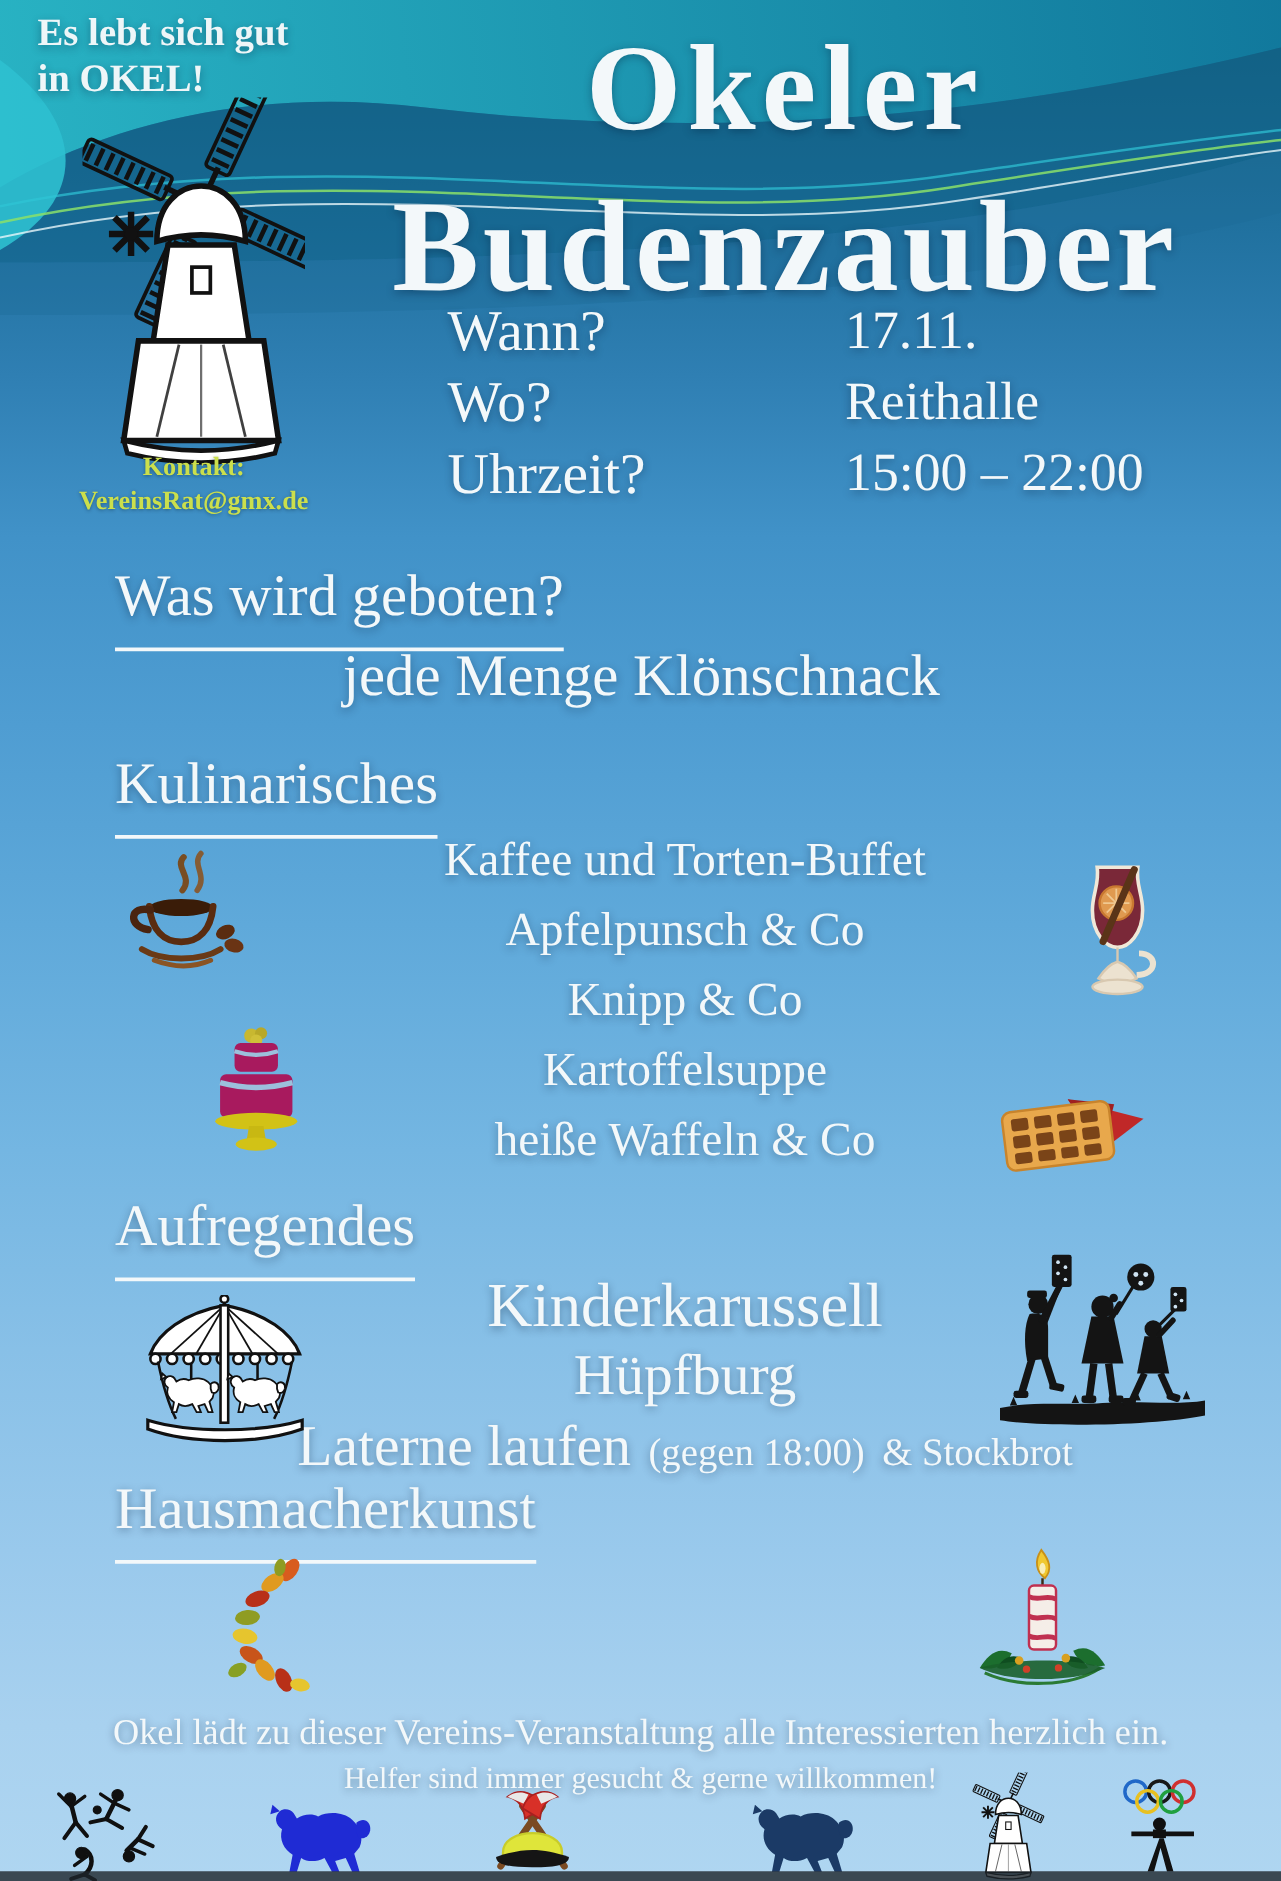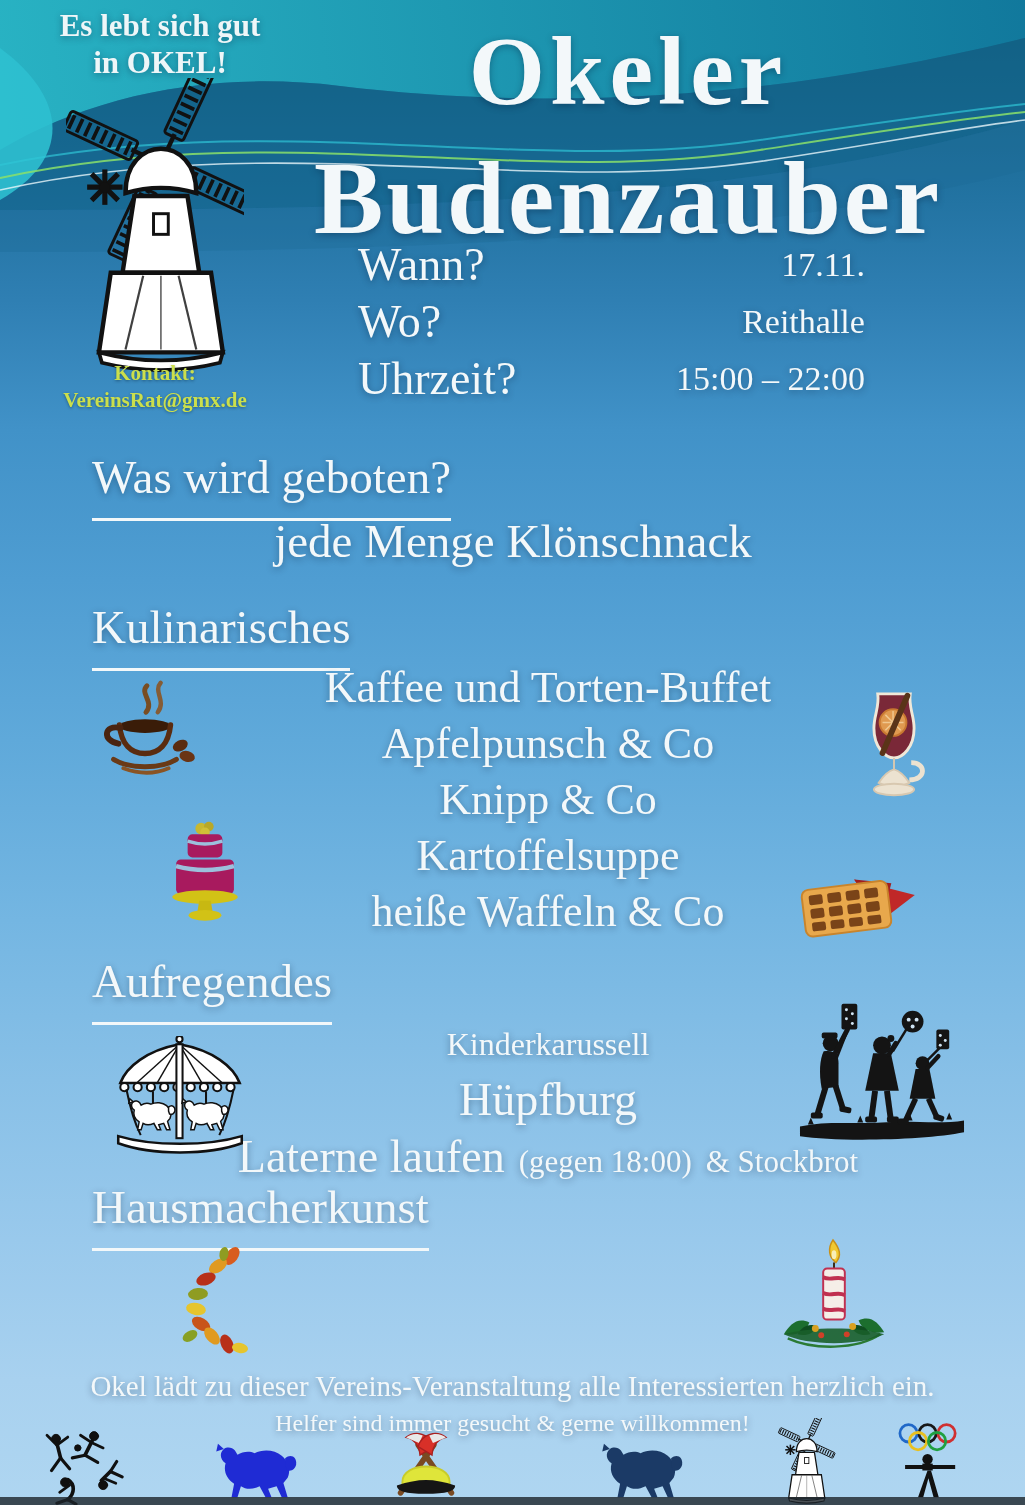--- a/index.html
+++ b/index.html
@@ -10,38 +10,38 @@
     color:#f3f8fa;
     background:linear-gradient(180deg,
       #14607f 0px,#20719f 180px,#2f7fb3 300px,#4192c8 430px,
       #4f9dd2 580px,#5fa9da 740px,#74b6e2 920px,#88c0e7 1080px,
       #99c9ec 1240px,#a8d1ef 1380px,#afd6f1 1505px);
   }
   .abs{position:absolute;}
   .waves{left:0;top:0;width:1025px;height:430px;}
   .shadowed{text-shadow:0 2px 7px rgba(0,25,55,.38);}
 
-  .tagline{left:30px;top:8px;width:260px;text-align:center;font-size:31px;font-weight:bold;line-height:1.18;color:#eef6f8;}
+  .tagline{left:30px;top:8px;width:260px;text-align:left;font-size:31px;font-weight:bold;line-height:1.18;color:#eef6f8;}
   .windmill-big{left:66px;top:78px;width:178px;height:295px;}
   .contact{left:15px;top:360px;width:280px;text-align:center;font-size:21px;font-weight:bold;line-height:1.3;color:#cbdf4c;text-shadow:0 1px 3px rgba(0,30,50,.45);}
 
   .title{left:235px;top:6px;width:786px;text-align:center;}
   .title .t1{font-size:98px;font-weight:bold;letter-spacing:5px;line-height:1.0;margin:16px;}
   .title .t2{font-size:104px;font-weight:bold;letter-spacing:3px;line-height:1.0;margin:26px 0 0 0;}
 
   .details{left:358px;top:236px;display:grid;grid-template-columns:318px auto;}
   .details .dl{font-size:46px;line-height:57px;}
-  .details .dv{font-size:34px;line-height:57px;text-align:right;}
+  .details .dv{font-size:43px;line-height:57px;}
 
   .sec-h{font-size:47px;line-height:1.1;display:inline-block;border-bottom:3px solid #f3f8fa;padding-bottom:14px;margin-left:32px;}
   .h-intro{left:60px;top:452px;}
   .intro-item{left:8px;top:514px;width:1010px;text-align:center;font-size:47px;}
   .h-kul{left:60px;top:602px;}
   .items{list-style:none;margin:0;padding:0;text-align:center;}
-  .items li{font-size:44px;line-height:56px;}
+  .items li{font-size:38px;line-height:56px;}
   .kul-items{left:98px;top:660px;width:900px;}
   .h-auf{left:60px;top:956px;}
   .auf-items{left:98px;top:1016px;width:900px;}
   .laterne{font-size:46px;line-height:58px;}
   .laterne .small{font-size:31px;margin-top:44px;}
   .sp{display:inline-block;width:14px;}
   .h-haus{left:60px;top:1182px;}
   .haus-item{left:100px;top:1258px;width:800px;text-align:center;font-size:46px;}
 
   .ic-coffee{left:90px;top:676px;width:108px;height:102px;}
@@ -227,21 +227,21 @@
           <rect x="51" y="66" width="14" height="9" rx="2"></rect>
           <rect x="70" y="66" width="14" height="9" rx="2"></rect>
       </g>
     </g>
   </svg>
 
   <div class="abs h-auf shadowed">
     <span class="sec-h">Aufregendes</span>
   </div>
   <div class="abs items auf-items shadowed">
-    <div style="font-size:32px;line-height:56px;">Kinderkarussell</div>
+    <div style="font-size:50px;line-height:56px;">Kinderkarussell</div>
     <div style="font-size:46px;line-height:56px;">Hüpfburg</div>
     <div class="laterne">
       <span>Laterne laufen</span><span class="sp"></span><span class="small">(gegen 18:00)</span><span class="sp"></span><span class="small">&amp; Stockbrot</span>
     </div>
   </div>
 
   <svg class="abs ic-carousel" viewBox="0 0 145 135">
     <line x1="72" y1="0" x2="72" y2="9" stroke="#111" stroke-width="2.5"></line>
       <circle cx="72" cy="3" r="3" fill="#fff" stroke="#111" stroke-width="2"></circle>
     <path d="M72,8 C40,14 20,30 14,46 L131,46 C125,30 105,14 72,8 Z" fill="#fff" stroke="#111" stroke-width="2.5"></path>

